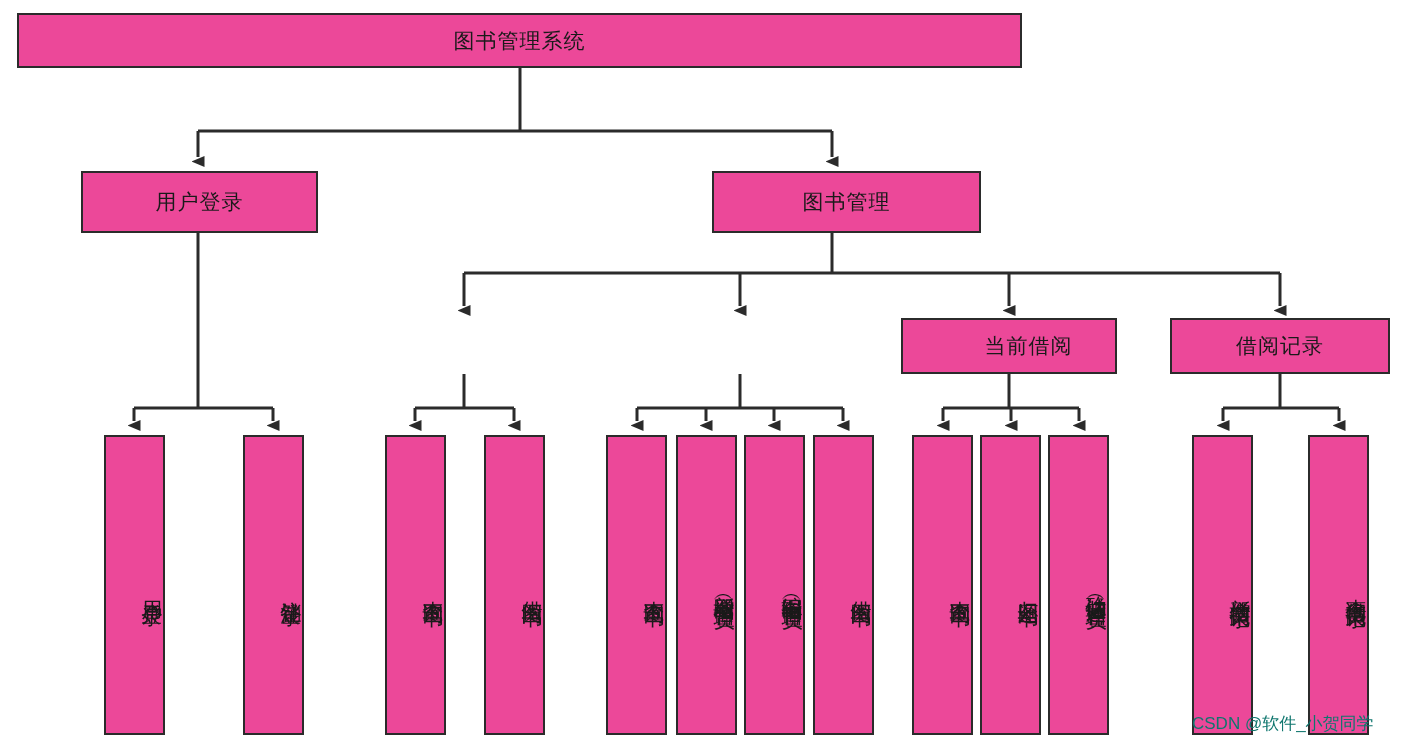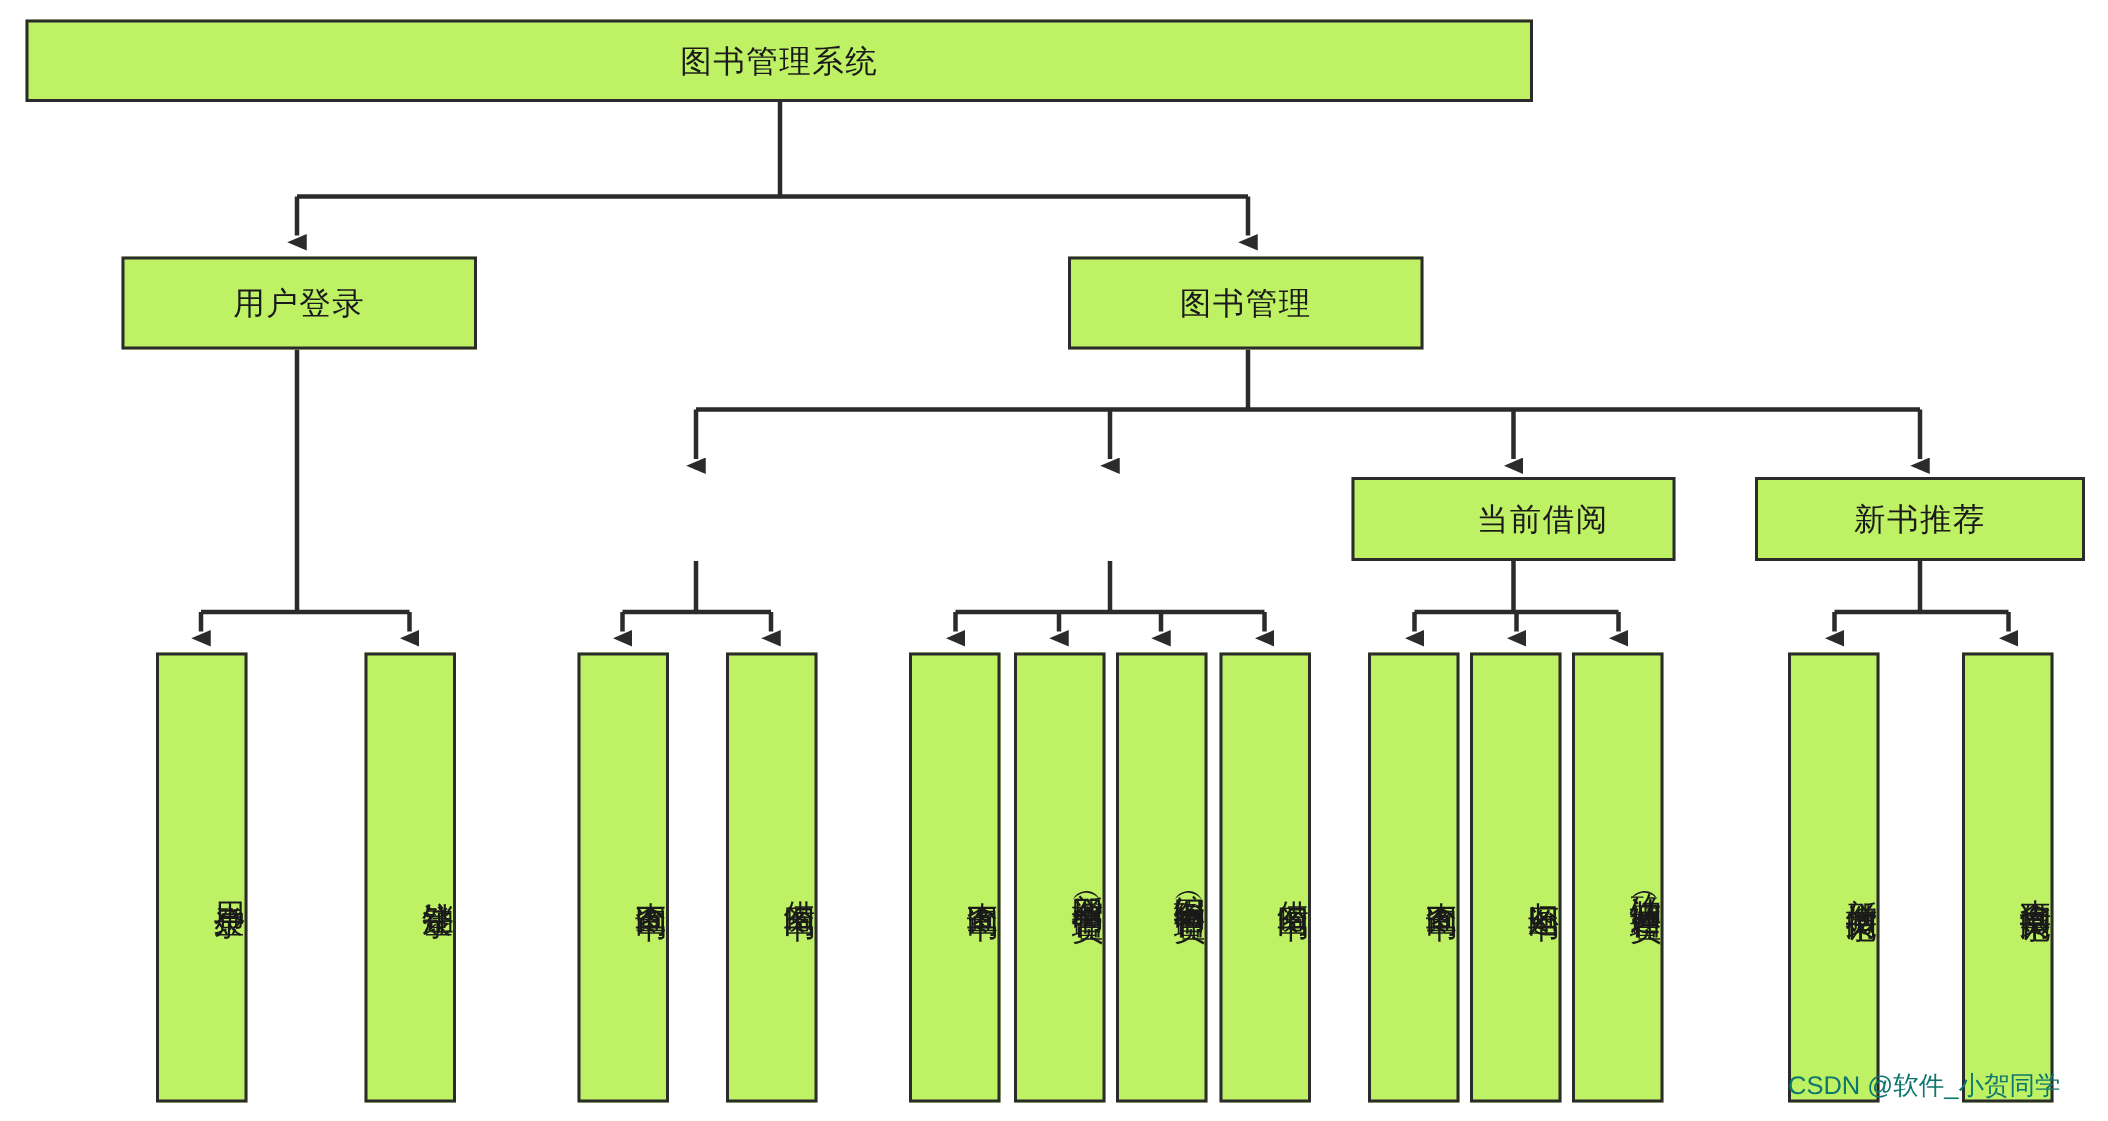--- a/index.html
+++ b/index.html
@@ -21,21 +21,21 @@
     position: absolute;
     top: 0;
     left: 0;
     width: 1405px;
     height: 747px;
   }
   .node {
     position: absolute;
     box-sizing: border-box;
     border: 2.5px solid #2b2b2b;
-    background: #bef264;
+    background: #ec4899;
     display: flex;
     align-items: center;
     justify-content: center;
     color: #1a1a1a;
   }
   .node.horizontal {
     font-size: 21px;
     letter-spacing: 1px;
   }
   .node.vertical {
@@ -121,29 +121,29 @@
     </g>
   </svg>
 
   <div class="node horizontal node-root" style="left:17px; top:13px; width:1005px; height:55px;">
     <span>图书管理系统</span>
   </div>
 
   <div class="node horizontal" style="left:81px; top:171px; width:237px; height:62px;">
     <span>用户登录</span>
   </div>
-  <div class="node horizontal" style="left:712px; top:171px; width:237px; height:62px;">
+  <div class="node horizontal" style="left:712px; top:171px; width:269px; height:62px;">
     <span>图书管理</span>
   </div>
 
   <div class="node horizontal" style="left:901px; top:318px; width:216px; height:56px;padding-left:39px;">
     <span>当前借阅</span>
   </div>
   <div class="node horizontal" style="left:1170px; top:318px; width:220px; height:56px;">
-    <span>新书推荐</span>
+    <span>借阅记录</span>
   </div>
 
   <div class="node vertical" style="left:104px; top:435px; width:61px; height:300px;">
     <span class="vtext">用户登录</span>
   </div>
   <div class="node vertical" style="left:243px; top:435px; width:61px; height:300px;">
     <span class="vtext">注销登录</span>
   </div>
 
   <div class="node vertical" style="left:385px; top:435px; width:61px; height:300px;">

